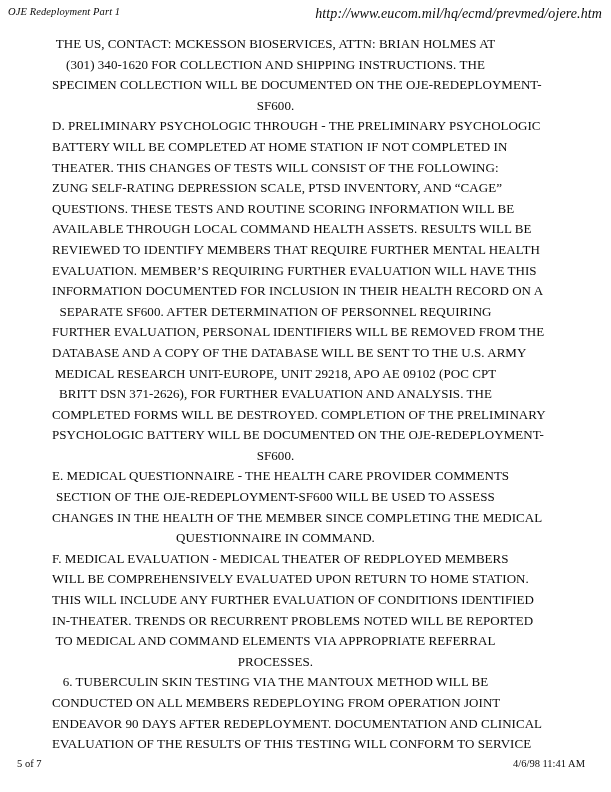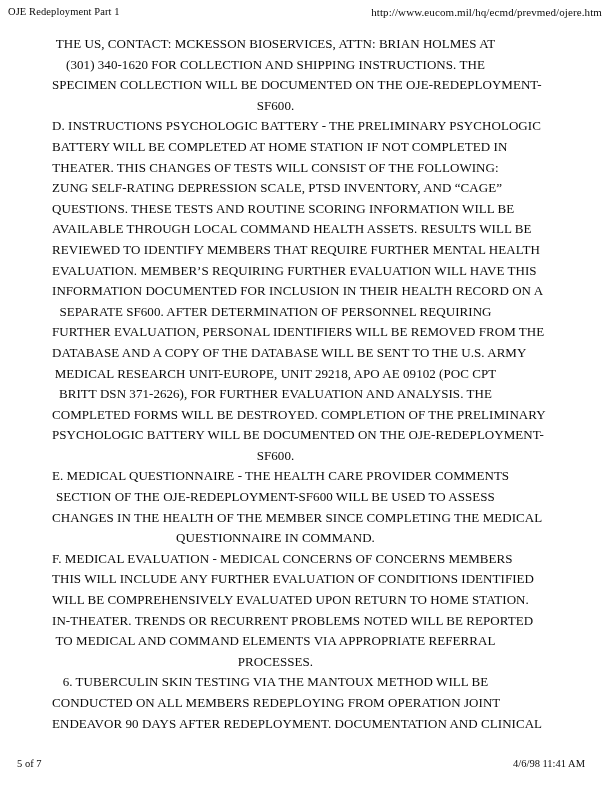--- a/index.html
+++ b/index.html
@@ -22,35 +22,36 @@
     box-sizing: border-box;
   }
   .header {
     position: absolute;
     top: 6px;
     left: 0;
     width: 611px;
     height: 18px;
     font-size: 10.5px;
     letter-spacing: 0.1px;
+    font-style: italic;
   }
   .header-left {
     position: absolute;
     left: 8px;
     top: 0;
     white-space: nowrap;
     font-family: "Liberation Serif", serif;
   }
   .header-right {
     position: absolute;
     right: 9px;
     top: 0;
     white-space: nowrap;
     font-family: "Liberation Serif", serif;
-    font-size: 11px;
+    font-size: 14px;
   }
   .content {
     position: absolute;
     top: 34px;
     left: 52px;
     width: 447px;
   }
   .para {
     margin: 0 0 0 0;
     font-size: 13px;
@@ -97,21 +98,21 @@
   <div class="content">
 
     <p class="para">
       <span class="ln">THE US, CONTACT: MCKESSON BIOSERVICES, ATTN: BRIAN HOLMES AT</span>
       <span class="ln">(301) 340-1620 FOR COLLECTION AND SHIPPING INSTRUCTIONS. THE</span>
       <span class="ln">SPECIMEN COLLECTION WILL BE DOCUMENTED ON THE OJE-REDEPLOYMENT-</span>
       <span class="ln">SF600.</span>
     </p>
 
     <p class="para">
-      <span class="ln">D. INSTRUCTIONS PSYCHOLOGIC BATTERY - THE PRELIMINARY PSYCHOLOGIC</span>
+      <span class="ln">D. PRELIMINARY PSYCHOLOGIC THROUGH - THE PRELIMINARY PSYCHOLOGIC</span>
       <span class="ln">BATTERY WILL BE COMPLETED AT HOME STATION IF NOT COMPLETED IN</span>
       <span class="ln">THEATER. THIS CHANGES OF TESTS WILL CONSIST OF THE FOLLOWING:</span>
       <span class="ln">ZUNG SELF-RATING DEPRESSION SCALE, PTSD INVENTORY, AND “CAGE”</span>
       <span class="ln">QUESTIONS. THESE TESTS AND ROUTINE SCORING INFORMATION WILL BE</span>
       <span class="ln">AVAILABLE THROUGH LOCAL COMMAND HEALTH ASSETS. RESULTS WILL BE</span>
       <span class="ln">REVIEWED TO IDENTIFY MEMBERS THAT REQUIRE FURTHER MENTAL HEALTH</span>
       <span class="ln">EVALUATION. MEMBER’S REQUIRING FURTHER EVALUATION WILL HAVE THIS</span>
       <span class="ln">INFORMATION DOCUMENTED FOR INCLUSION IN THEIR HEALTH RECORD ON A</span>
       <span class="ln">SEPARATE SF600. AFTER DETERMINATION OF PERSONNEL REQUIRING</span>
       <span class="ln">FURTHER EVALUATION, PERSONAL IDENTIFIERS WILL BE REMOVED FROM THE</span>
@@ -124,32 +125,33 @@
     </p>
 
     <p class="para">
       <span class="ln">E. MEDICAL QUESTIONNAIRE - THE HEALTH CARE PROVIDER COMMENTS</span>
       <span class="ln">SECTION OF THE OJE-REDEPLOYMENT-SF600 WILL BE USED TO ASSESS</span>
       <span class="ln">CHANGES IN THE HEALTH OF THE MEMBER SINCE COMPLETING THE MEDICAL</span>
       <span class="ln">QUESTIONNAIRE IN COMMAND.</span>
     </p>
 
     <p class="para">
-      <span class="ln">F. MEDICAL EVALUATION - MEDICAL CONCERNS OF CONCERNS MEMBERS</span>
+      <span class="ln">F. MEDICAL EVALUATION - MEDICAL THEATER OF REDPLOYED MEMBERS</span>
+      <span class="ln">WILL BE COMPREHENSIVELY EVALUATED UPON RETURN TO HOME STATION.</span>
       <span class="ln">THIS WILL INCLUDE ANY FURTHER EVALUATION OF CONDITIONS IDENTIFIED</span>
-      <span class="ln">WILL BE COMPREHENSIVELY EVALUATED UPON RETURN TO HOME STATION.</span>
       <span class="ln">IN-THEATER. TRENDS OR RECURRENT PROBLEMS NOTED WILL BE REPORTED</span>
       <span class="ln">TO MEDICAL AND COMMAND ELEMENTS VIA APPROPRIATE REFERRAL</span>
       <span class="ln">PROCESSES.</span>
     </p>
 
     <p class="para">
       <span class="ln">6. TUBERCULIN SKIN TESTING VIA THE MANTOUX METHOD WILL BE</span>
       <span class="ln">CONDUCTED ON ALL MEMBERS REDEPLOYING FROM OPERATION JOINT</span>
       <span class="ln">ENDEAVOR 90 DAYS AFTER REDEPLOYMENT. DOCUMENTATION AND CLINICAL</span>
+      <span class="ln">EVALUATION OF THE RESULTS OF THIS TESTING WILL CONFORM TO SERVICE</span>
     </p>
   </div>
 
   <div class="footer">
     <div class="footer-left">5 of 7</div>
     <div class="footer-right">4/6/98 11:41 AM</div>
   </div>
 
 </div>
 

